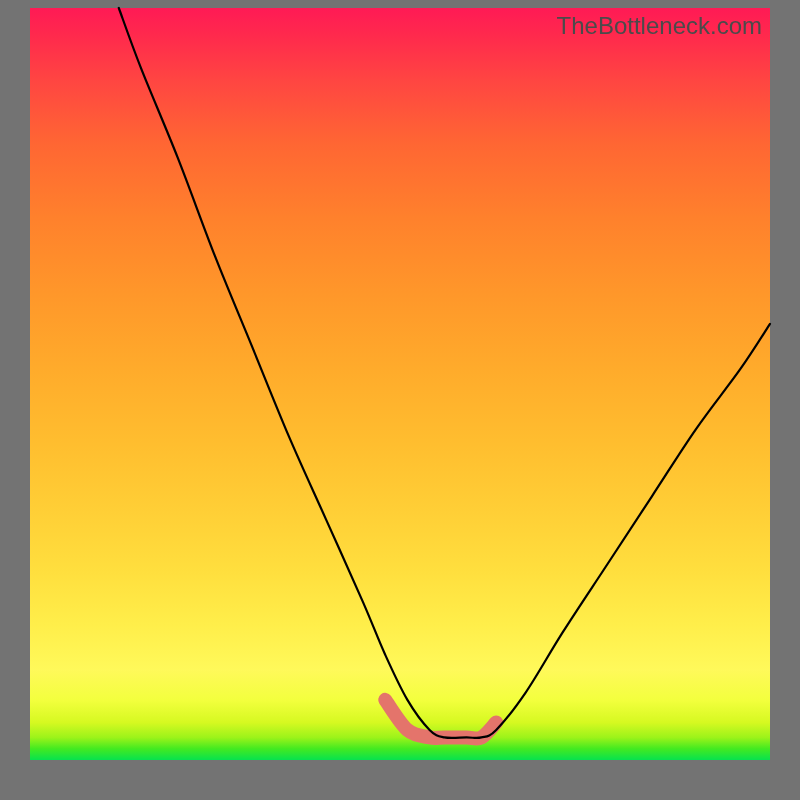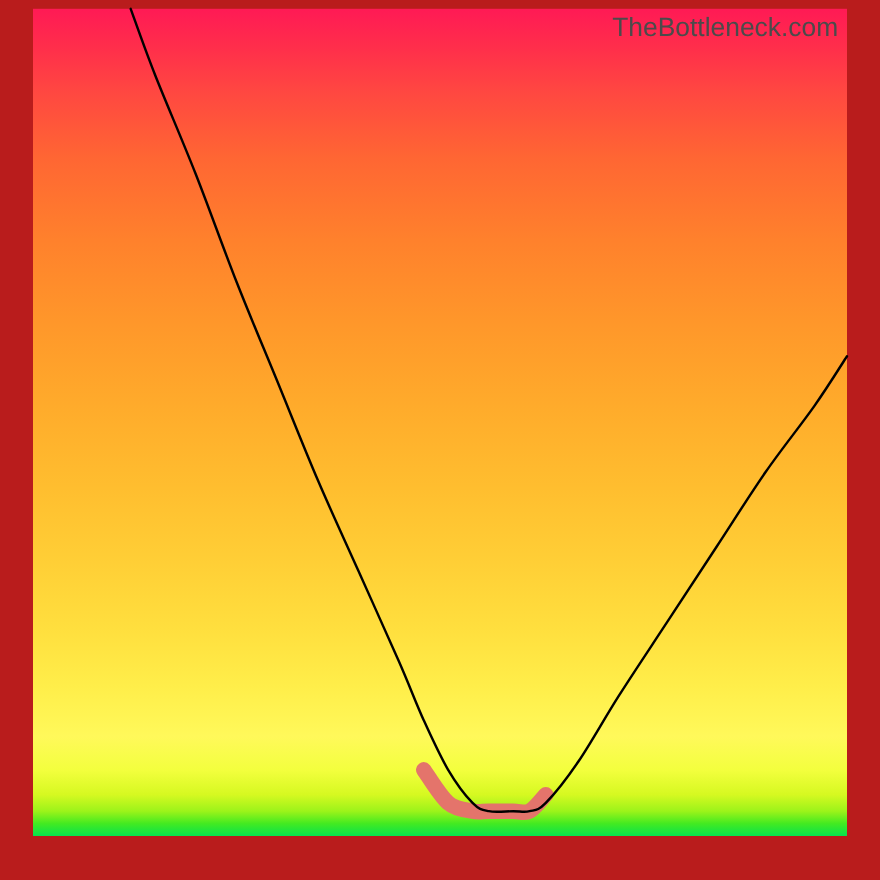--- a/index.html
+++ b/index.html
@@ -1,17 +1,17 @@
 <!DOCTYPE html>
 <html><head>
 <meta charset="utf-8">
 <style>
   html,body{margin:0;padding:0;width:800px;height:800px;overflow:hidden;background:#000;
             font-family:Arial,Helvetica,sans-serif;}
-  .frame{position:relative;width:800px;height:800px;background:#b91c1c;}
+  .frame{position:relative;width:800px;height:800px;background:#737373;}
   .plot-area{
     position:absolute;
     left:30px;top:8px;
     width:740px;height:752px;
     background:linear-gradient(to top,
        #07e24e 0%, #43ea21 1.5%, #9cf31a 3%, #d6f921 5%, #f3ff3e 8%,
        #fff95a 12%, #ffee4a 18%, #ffdf3e 25%, #ffcf36 33%, #ffbe2f 42%,
        #ffab2b 52%, #ff972a 62%, #ff812c 72%, #ff6633 82%, #ff4741 90%,
        #ff2b4c 96%, #ff1a55 100%);
   }

